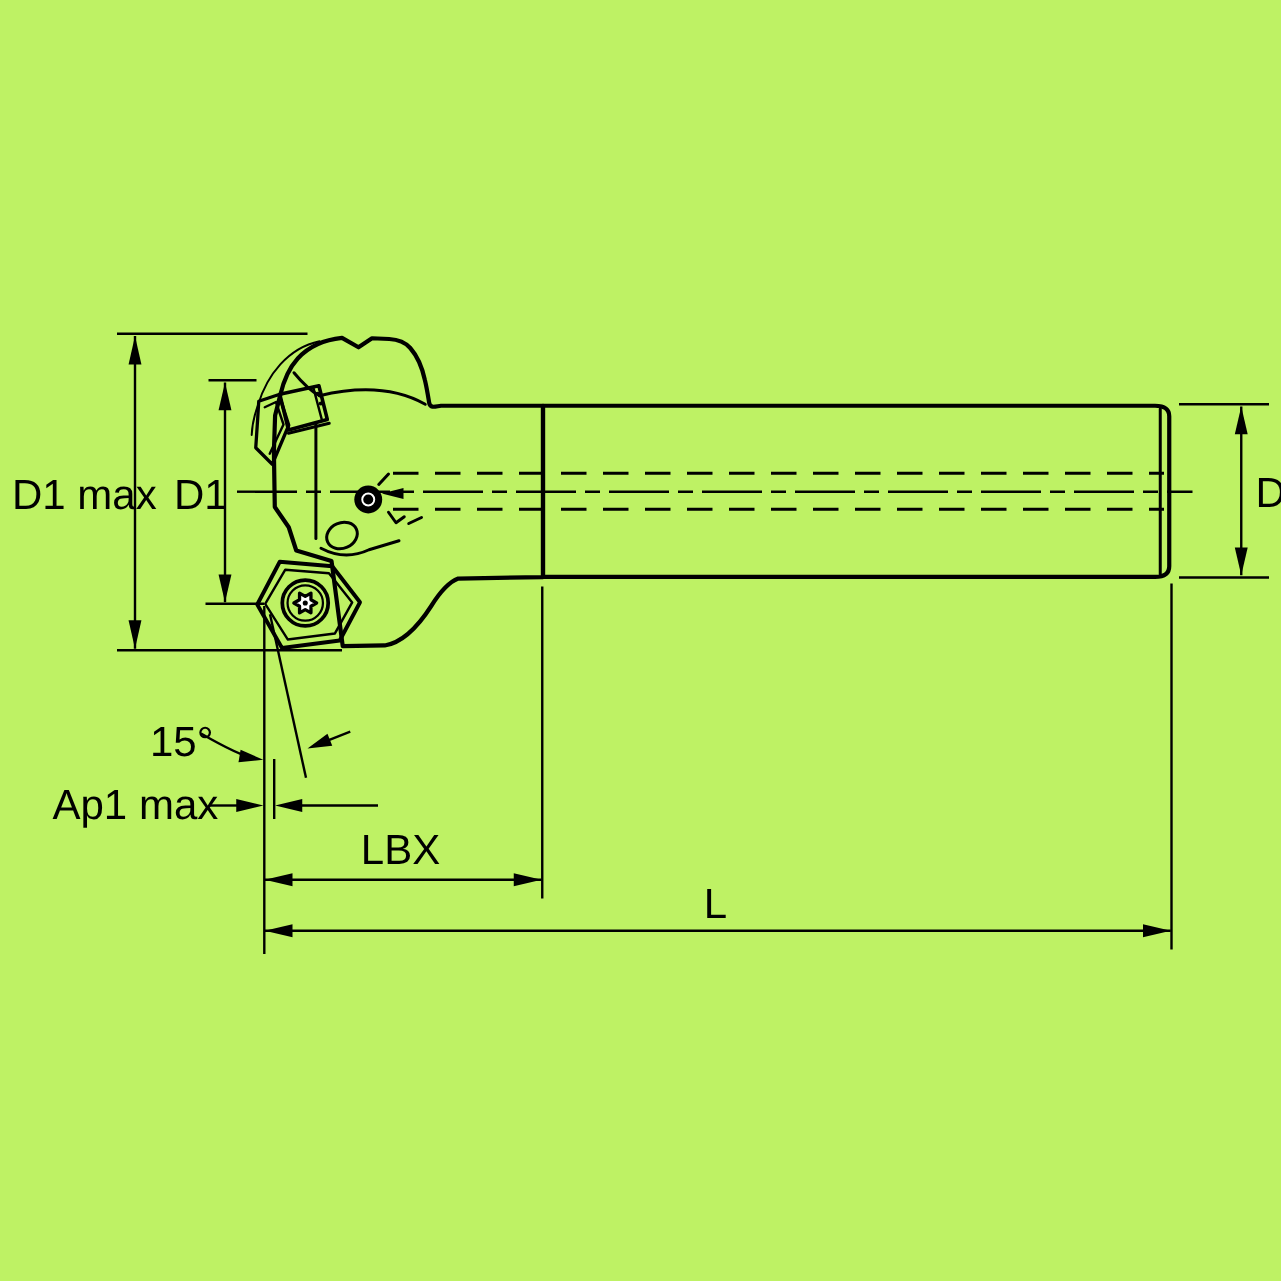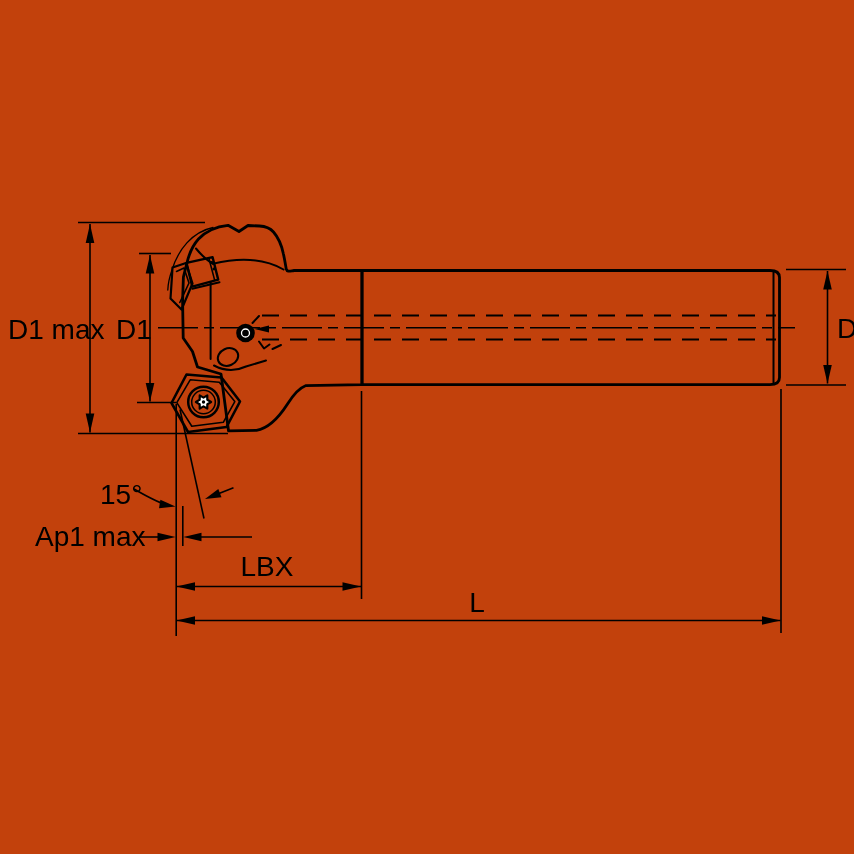--- a/index.html
+++ b/index.html
@@ -1,20 +1,20 @@
 <!DOCTYPE html>
 <html><head>
 <meta charset="utf-8">
 <style>
   html, body { margin: 0; padding: 0; background: #ffffff; }
   .canvas {
     position: relative;
     width: 854px;
     height: 854px;
-    background: #c2410c;
+    background: #bef264;
     overflow: hidden;
     font-family: "Liberation Sans", sans-serif;
   }
   svg { display: block; }
   text.dim-label {
     font-family: "Liberation Sans", sans-serif;
     font-size: 28px;
     fill: #000000;
   }
   .outline   { fill: none; stroke: #000; stroke-width: 2.8; stroke-linejoin: round; stroke-linecap: round; }

